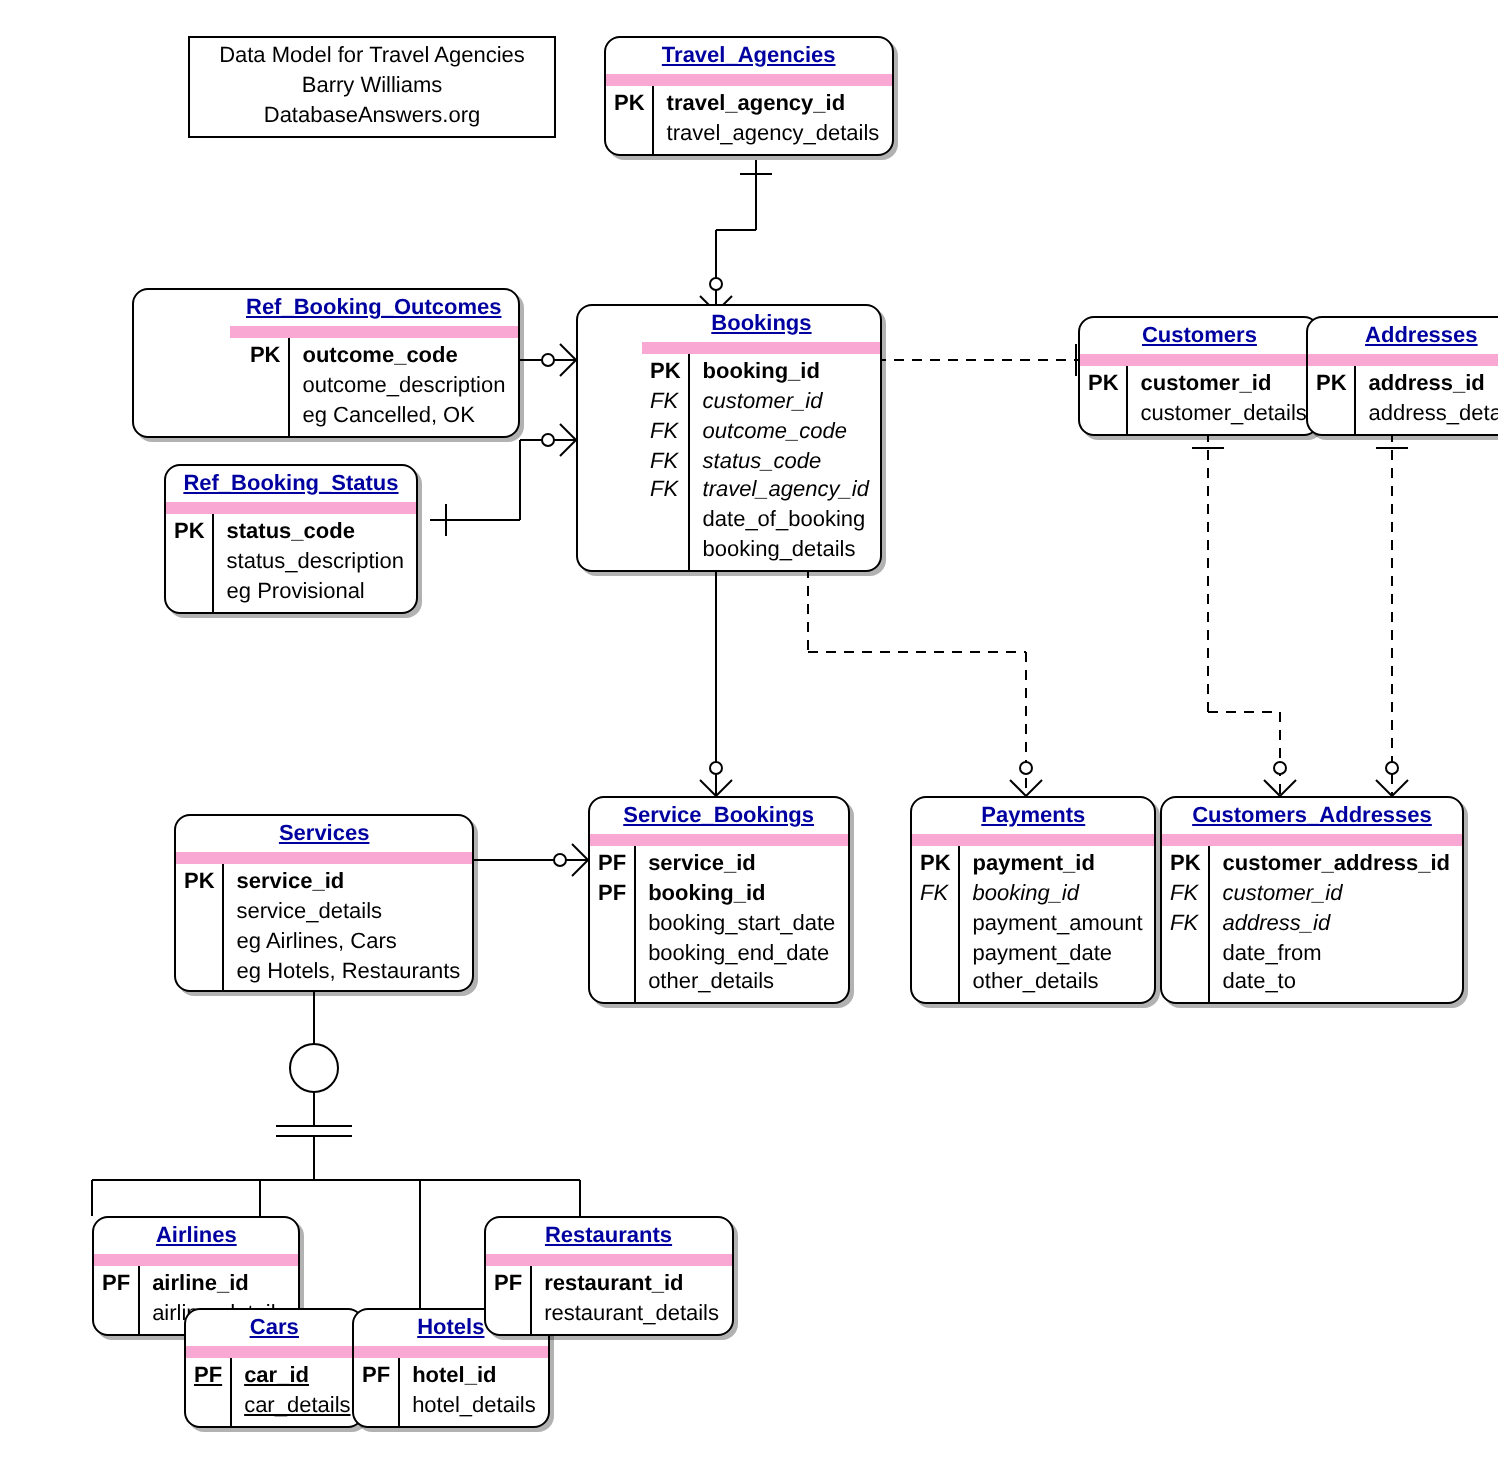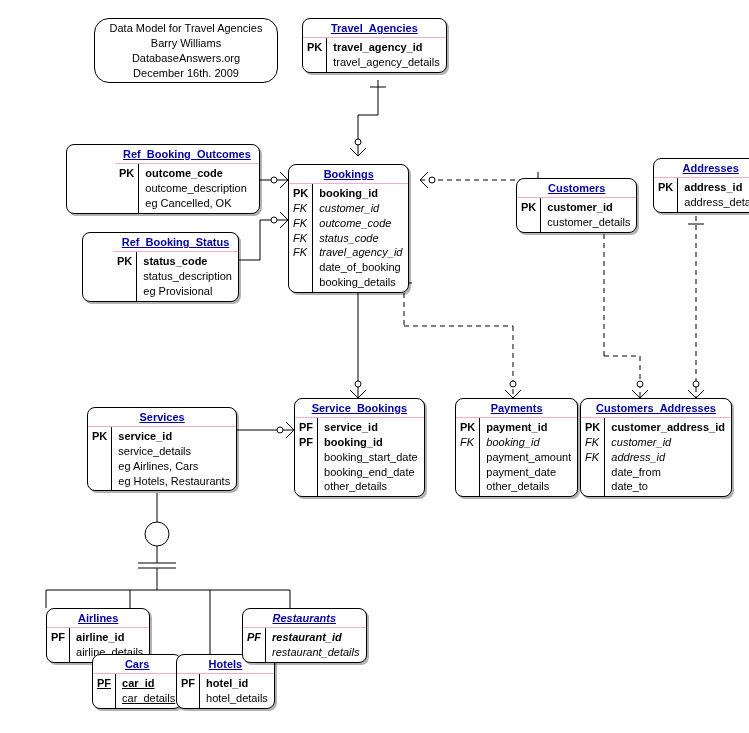--- a/index.html
+++ b/index.html
@@ -27,25 +27,26 @@
     border: 1px solid #000;
     background: #fff;
     border-radius: 8px;
     box-shadow: 2px 2px 0 rgba(0,0,0,0.3);
   }
   .entity-title {
     text-align: center;
     font-weight: bold;
     color: #0000a0;
     padding: 3px 8px 3px 8px;
-    border-bottom: 1px solid #f9a8d4;
+    border-bottom: 6px solid #f9a8d4;
     text-decoration: underline;
   }
   .entity-body {
     display: flex;
+    justify-content: flex-end;
   }
   .keycol {
     border-right: 1px solid #000;
     padding: 2px 4px;
   }
   .attrcol {
     padding: 2px 6px;
   }
   .row {
     white-space: nowrap;
@@ -170,25 +171,24 @@
 
     <line x1="46" y1="590" x2="290" y2="590"></line>
 
     <line x1="46" y1="590" x2="46" y2="608"></line>
     <line x1="130" y1="590" x2="130" y2="654"></line>
     <line x1="210" y1="590" x2="210" y2="654"></line>
     <line x1="290" y1="590" x2="290" y2="608"></line>
   </g>
 </svg>
 
-<div class="meta-box" style="left:94px; top:18px; width:170px;border-radius:15px;">
+<div class="meta-box" style="left:94px; top:18px; width:170px;">
   <div class="row">Data Model for Travel Agencies</div>
   <div class="row">Barry Williams</div>
   <div class="row">DatabaseAnswers.org</div>
-  <div class="row">December 16th. 2009</div>
 </div>
 
 <div class="entity" style="left:302px; top:18px;">
   <div class="entity-title">Travel_Agencies</div>
   <div class="entity-body">
     <div class="keycol">
       <div class="row pk">PK</div>
       <div class="row"></div>
     </div>
     <div class="attrcol">
@@ -207,37 +207,37 @@
       <div class="row"></div>
     </div>
     <div class="attrcol">
       <div class="row pk">outcome_code</div>
       <div class="row">outcome_description</div>
       <div class="row">eg Cancelled, OK</div>
     </div>
   </div>
 </div>
 
-<div class="entity" style="left:82px; top:232px;padding-left:30px;">
+<div class="entity" style="left:82px; top:232px;">
   <div class="entity-title">Ref_Booking_Status</div>
   <div class="entity-body">
     <div class="keycol">
       <div class="row pk">PK</div>
       <div class="row"></div>
       <div class="row"></div>
     </div>
     <div class="attrcol">
       <div class="row pk">status_code</div>
       <div class="row">status_description</div>
       <div class="row">eg Provisional</div>
     </div>
   </div>
 </div>
 
-<div class="entity" style="left:288px; top:164px;">
+<div class="entity" style="left:288px; top:152px;padding-left:32px;">
   <div class="entity-title">Bookings</div>
   <div class="entity-body">
     <div class="keycol">
       <div class="row pk">PK</div>
       <div class="row fk">FK</div>
       <div class="row fk">FK</div>
       <div class="row fk">FK</div>
       <div class="row fk">FK</div>
       <div class="row"></div>
       <div class="row"></div>
@@ -247,21 +247,21 @@
       <div class="row fk">customer_id</div>
       <div class="row fk">outcome_code</div>
       <div class="row fk">status_code</div>
       <div class="row fk">travel_agency_id</div>
       <div class="row">date_of_booking</div>
       <div class="row">booking_details</div>
     </div>
   </div>
 </div>
 
-<div class="entity" style="left:516px; top:158px;margin-top:20px;">
+<div class="entity" style="left:539px; top:158px;">
   <div class="entity-title">Customers</div>
   <div class="entity-body">
     <div class="keycol">
       <div class="row pk">PK</div>
       <div class="row"></div>
     </div>
     <div class="attrcol">
       <div class="row pk">customer_id</div>
       <div class="row">customer_details</div>
     </div>
@@ -395,21 +395,21 @@
       <div class="row pk">PF</div>
       <div class="row"></div>
     </div>
     <div class="attrcol">
       <div class="row pk">hotel_id</div>
       <div class="row">hotel_details</div>
     </div>
   </div>
 </div>
 
-<div class="entity" style="left:242px; top:608px;font-style:italic;">
+<div class="entity" style="left:242px; top:608px;">
   <div class="entity-title">Restaurants</div>
   <div class="entity-body">
     <div class="keycol">
       <div class="row pk">PF</div>
       <div class="row"></div>
     </div>
     <div class="attrcol">
       <div class="row pk">restaurant_id</div>
       <div class="row">restaurant_details</div>
     </div>

